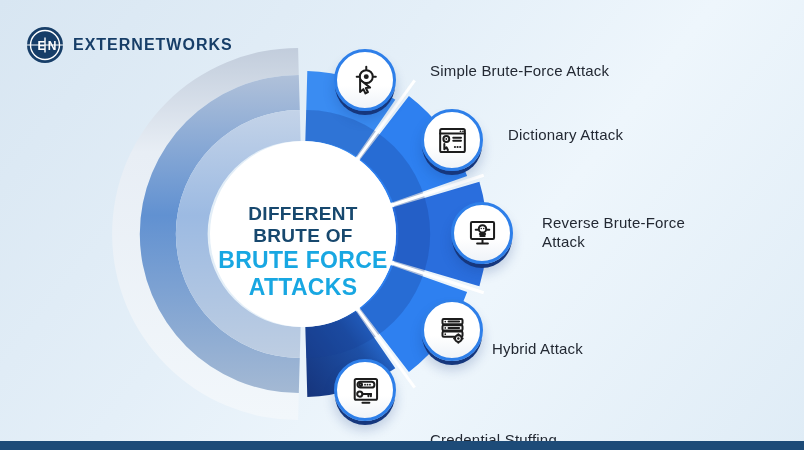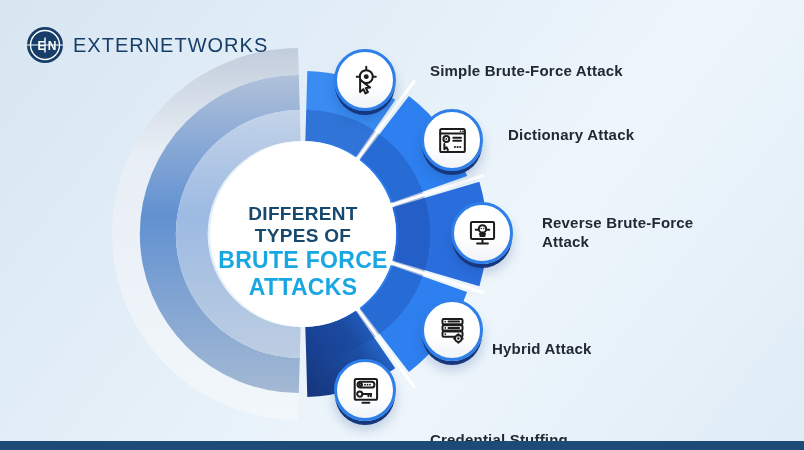--- a/index.html
+++ b/index.html
@@ -7,21 +7,21 @@
   body {
     position:relative;
     font-family:"Liberation Sans", sans-serif;
     background:linear-gradient(128deg,#d8e6f2 0%,#e4eff8 38%,#eef6fc 62%,#dfecf6 100%);
   }
   .stage { position:absolute; inset:0; }
 
   
   .logo { position:absolute; left:26px; top:26px; display:flex; align-items:center; gap:9px; }
   .logo-mark { width:38px; height:38px; }
-  .logo-name { font-size:20px; font-weight:normal; letter-spacing:1px; color:#173e68;text-align:right; }
+  .logo-name { font-size:16px; font-weight:bold; letter-spacing:1px; color:#173e68;text-align:right; }
 
   
   svg.donut { position:absolute; left:0; top:0; }
 
   
   .center-title {
     position:absolute; left:193px; top:190px; width:220px;
     text-align:center; font-weight:bold; line-height:1.16; letter-spacing:.3px;margin-top:13px;
   }
   .center-title .small { font-size:19px; color:#17486e; }
@@ -35,21 +35,21 @@
     box-shadow:0 5px 0 -1px #16377d, 0 9px 12px rgba(23,60,134,.22);
     display:flex; align-items:center; justify-content:center;
   }
   .node svg { width:37px; height:37px; stroke:#1c1c1c; stroke-width:1.3;
               fill:none; stroke-linecap:round; stroke-linejoin:round; }
   .node svg .f { fill:#1c1c1c; stroke:none; }
   .node svg .w { fill:#ffffff; }
 
   
   .item-label {
-    position:absolute; font-size:15px; font-weight:bold; color:#232933;
+    position:absolute; font-size:15px; font-weight:normal; color:#232933;
     line-height:1.25; letter-spacing:.2px;
   }
   .lbl-1 { left:430px; top:62px;  }
   .lbl-2 { left:508px; top:126px; }
   .lbl-3 { left:542px; top:214px; width:170px; }
   .lbl-4 { left:492px; top:324px;margin-top:16px; }
   .lbl-5 { left:430px; top:390px;margin-top:41px; }
 
   
   .bottom-bar { position:absolute; left:0; bottom:0; width:804px; height:9px; background:#1d4b78; }
@@ -114,21 +114,21 @@
       <line x1="1" y1="19" x2="37" y2="19" stroke="#ffffff" stroke-width="1.2"></line>
       <rect x="18.3" y="11.5" width="1.4" height="15" fill="#ffffff"></rect>
       <text x="11.5" y="23.6" font-family="Liberation Sans, sans-serif" font-size="12" font-weight="bold" fill="#ffffff">E</text>
       <text x="21.8" y="23.6" font-family="Liberation Sans, sans-serif" font-size="12" font-weight="bold" fill="#ffffff">N</text>
     </svg>
     <span class="logo-name">EXTERNETWORKS</span>
   </div>
 
   <div class="center-title">
     <div class="small">DIFFERENT</div>
-    <div class="small">TYPES OF</div>
+    <div class="small">BRUTE OF</div>
     <div class="big">BRUTE FORCE</div>
     <div class="big">ATTACKS</div>
   </div>
 
   <div class="node" style="left:334px; top:49px;">
     <svg viewBox="0 0 24 24">
       <circle cx="12.5" cy="9.5" r="4.2"></circle>
       <circle class="f" cx="12.5" cy="9.5" r="1.6"></circle>
       <line x1="12.5" y1="3.1" x2="12.5" y2="5"></line>
       <line x1="12.5" y1="14" x2="12.5" y2="15.4"></line>

